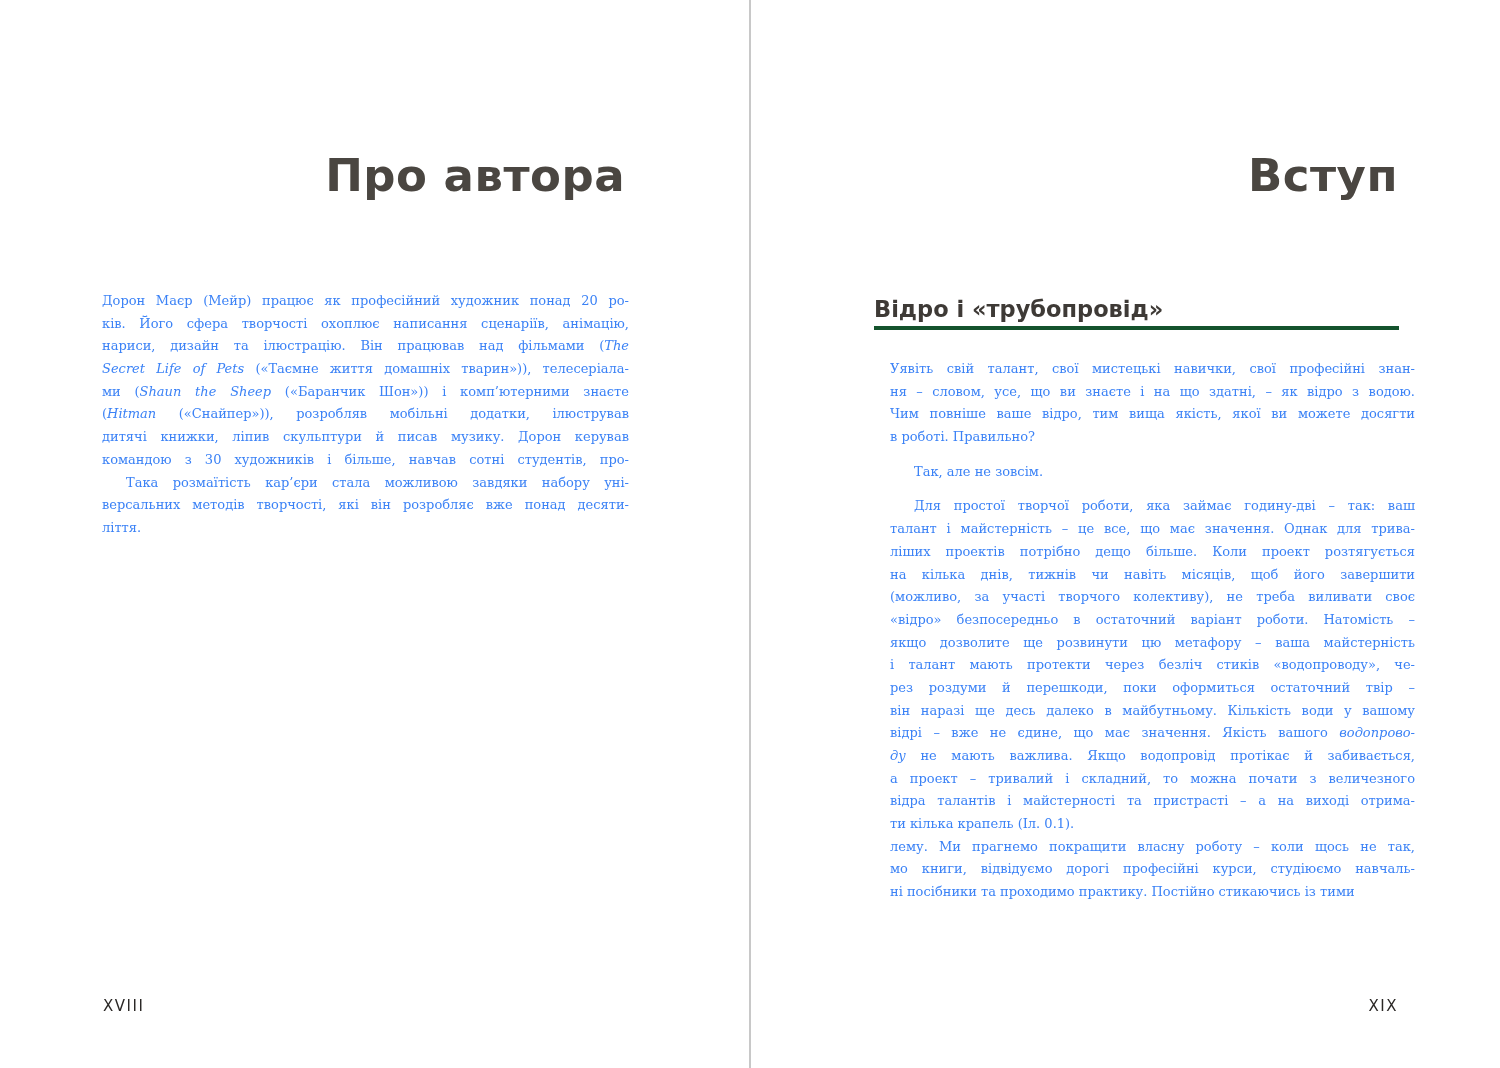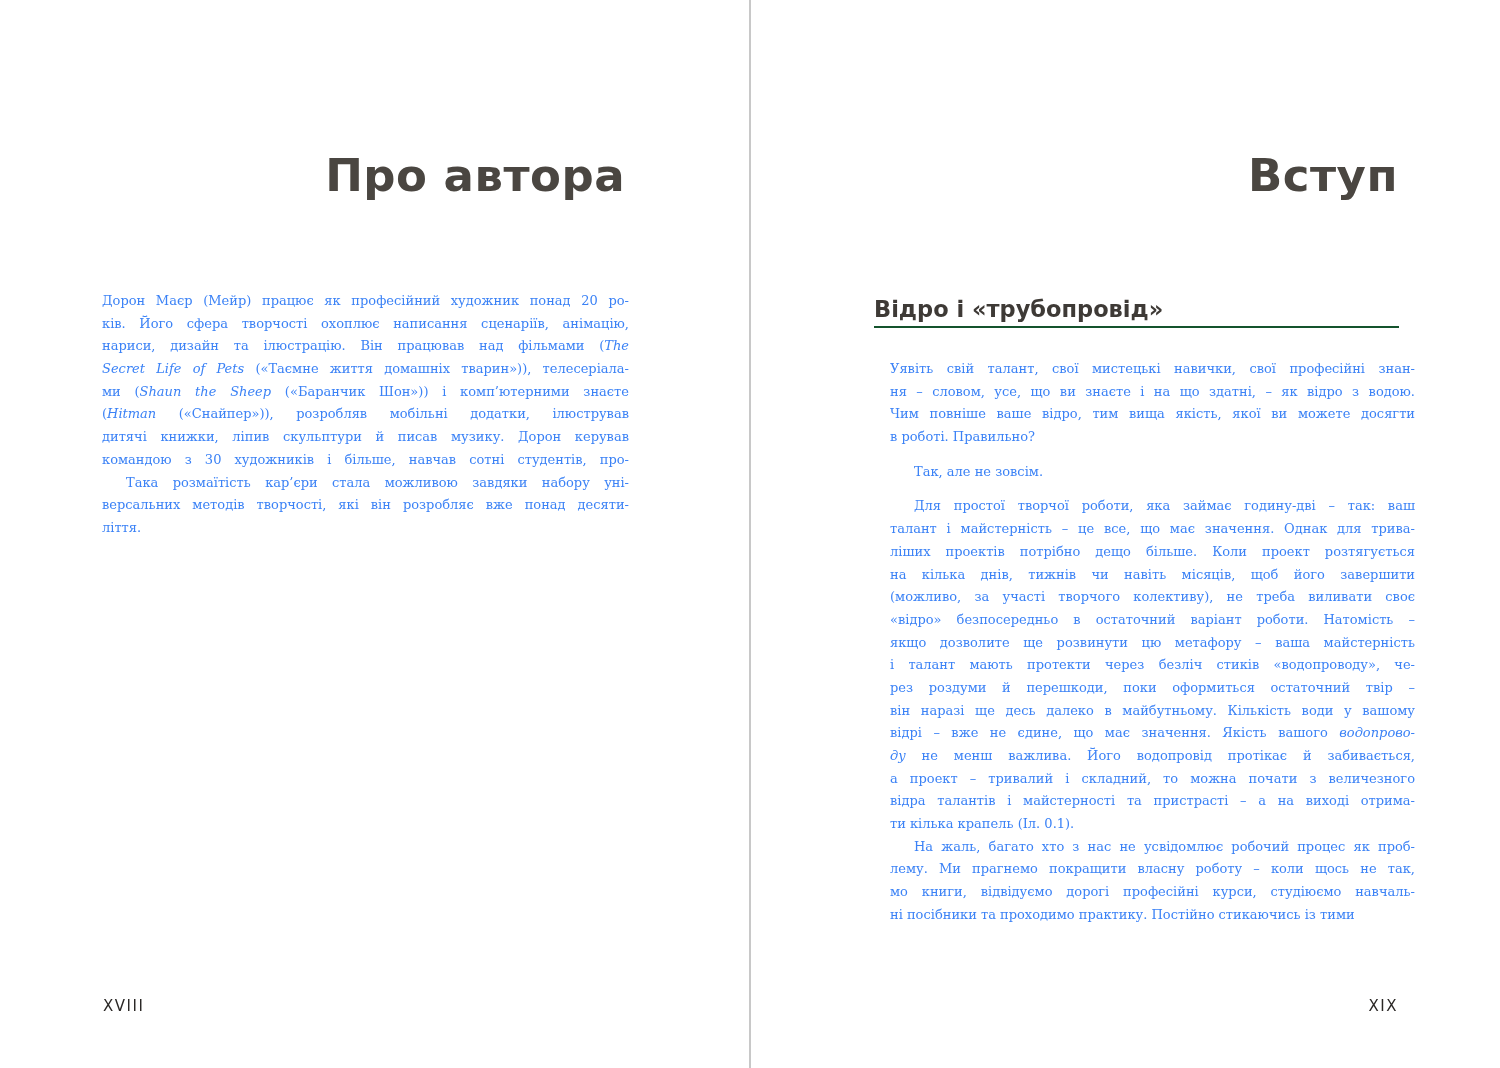--- a/index.html
+++ b/index.html
@@ -39,21 +39,21 @@
   .section-heading {
     position: absolute;
     left: 122px; top: 294px;
     width: 525px;
     font-family: "DejaVu Sans", "Liberation Sans", sans-serif;
     font-weight: bold;
     font-size: 22.5px;
     color: #3e3a36;
     line-height: 30px;
     padding-bottom: 2px;
-    border-bottom: 2px solid #14532d;
+    border-bottom: 4px solid #14532d;
   }
 
   .body-text {
     position: absolute;
     font-size: 13px;
     line-height: 22.7px;
     color: #3b82f6;
   }
   .body-left { left: 102px; top: 290px; width: 527px; }
   .body-right { left: 138px; top: 358px; width: 525px; }
@@ -130,26 +130,25 @@
         <span class="line"><span>талант і майстерність – це все, що має значення. Однак для трива-</span></span>
         <span class="line"><span>ліших проектів потрібно дещо більше. Коли проект розтягується</span></span>
         <span class="line"><span>на кілька днів, тижнів чи навіть місяців, щоб його завершити</span></span>
         <span class="line"><span>(можливо, за участі творчого колективу), не треба виливати своє</span></span>
         <span class="line"><span>«відро» безпосередньо в остаточний варіант роботи. Натомість –</span></span>
         <span class="line"><span>якщо дозволите ще розвинути цю метафору – ваша майстерність</span></span>
         <span class="line"><span>і талант мають протекти через безліч стиків «водопроводу», че-</span></span>
         <span class="line"><span>рез роздуми й перешкоди, поки оформиться остаточний твір –</span></span>
         <span class="line"><span>він наразі ще десь далеко в майбутньому. Кількість води у вашому</span></span>
         <span class="line"><span>відрі – вже не єдине, що має значення. Якість вашого </span><em>водопрово-</em></span>
-        <span class="line"><em>ду</em><span> не менш важлива. Його водопровід протікає й забивається,</span></span>
+        <span class="line"><em>ду</em><span> не мають важлива. Якщо водопровід протікає й забивається,</span></span>
         <span class="line"><span>а проект – тривалий і складний, то можна почати з величезного</span></span>
         <span class="line"><span>відра талантів і майстерності та пристрасті – а на виході отрима-</span></span>
         <span class="line last"><span>ти кілька крапель (Іл. 0.1).</span></span>
       </div>
       <div>
-        <span class="line indent"><span>На жаль, багато хто з нас не усвідомлює робочий процес як проб-</span></span>
         <span class="line"><span>лему. Ми прагнемо покращити власну роботу – коли щось не так,</span></span>
         <span class="line"><span>мо книги, відвідуємо дорогі професійні курси, студіюємо навчаль-</span></span>
         <span class="line last"><span>ні посібники та проходимо практику. Постійно стикаючись із тими</span></span>
       </div>
     </div>
   <div class="folio folio-right">XIX</div>
 </div>
 
 </body></html>

